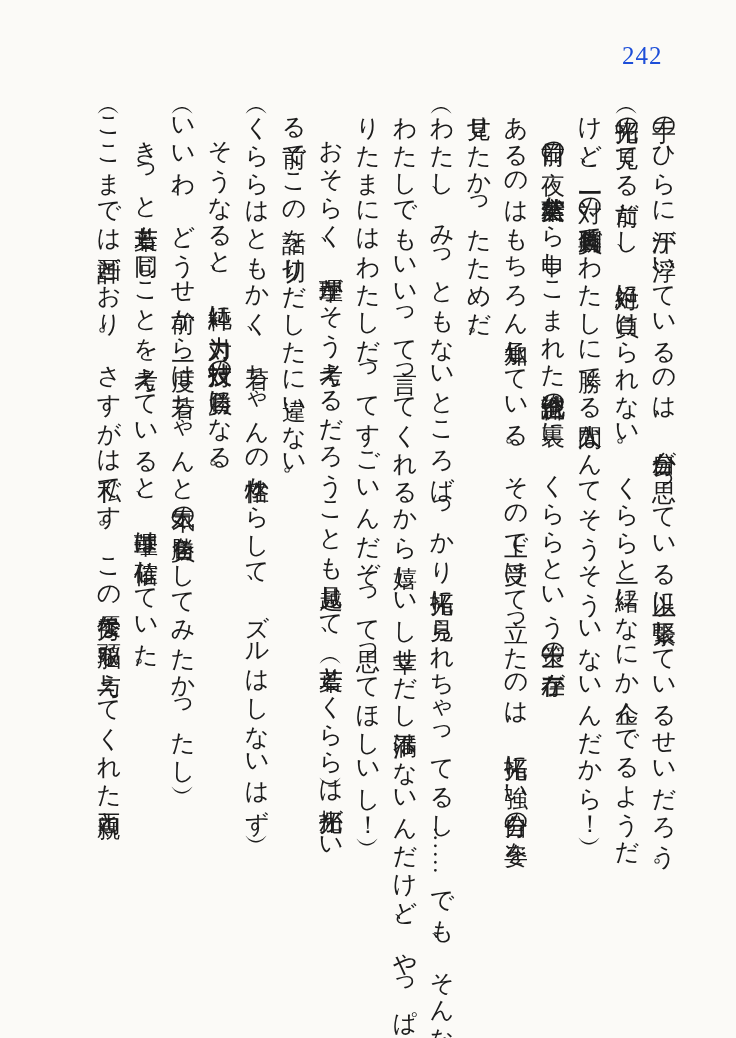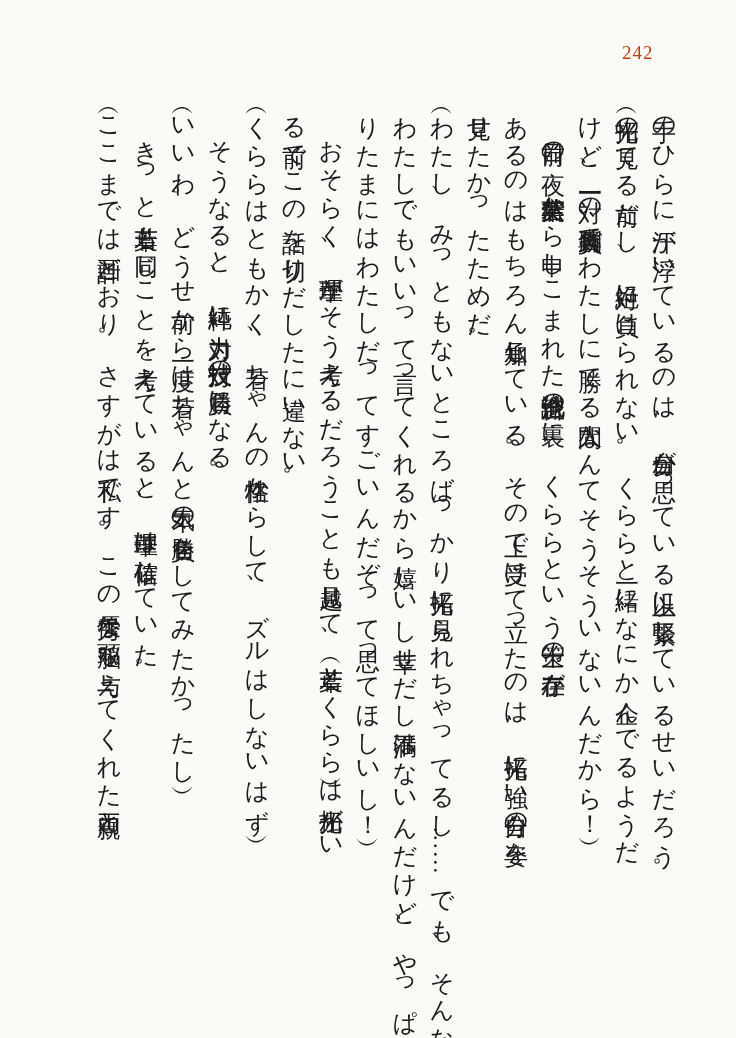--- a/index.html
+++ b/index.html
@@ -16,22 +16,22 @@
   }
   .page {
     position: absolute;
     inset: 0;
     background: #fbfaf7;
   }
   .page-number {
     position: absolute;
     top: 42px;
     left: 622px;
-    font-size: 19px;
-    color: #c2410c;
+    font-size: 25px;
+    color: #1d4ed8;
     letter-spacing: 1px;
     font-family: "Liberation Serif", "DejaVu Serif", serif;
   }
   .page-body {
     position: absolute;
     top: 100px;
     right: 54px;
     height: 918px;
     writing-mode: vertical-rl;
     text-orientation: mixed;

